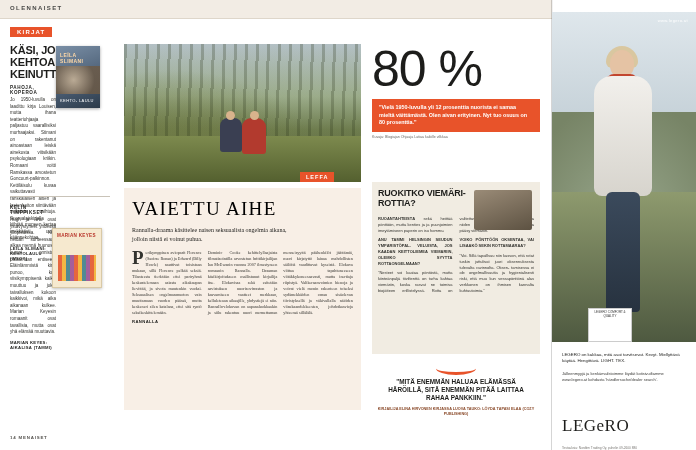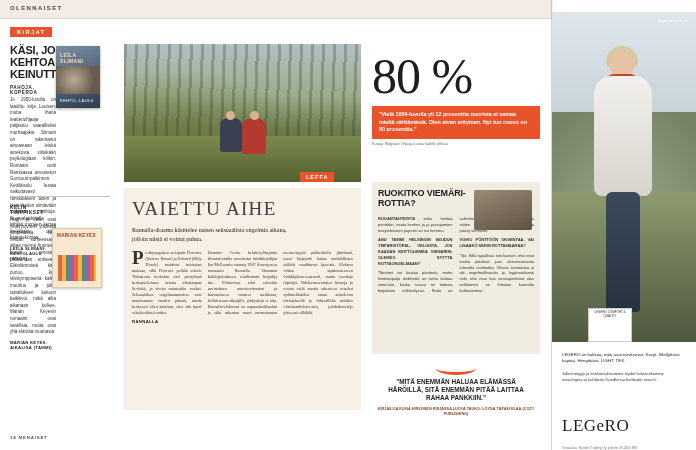--- a/index.html
+++ b/index.html
@@ -205,21 +205,21 @@
     top: 188px;
     width: 237px;
     background: #f8efe6;
     padding: 8px 8px 10px 8px;
     box-sizing: border-box;
     height: 222px;
   }
   .feature-title {
     font-size: 19px;
     letter-spacing: 1.3px;
-    color: #404040;
+    color: #000000;
     font-family: "Liberation Serif", serif;
     margin: 2px 0 6px 0;
     font-weight: normal;
   }
   .feature-standfirst {
     font-size: 6px;
     line-height: 8.5px;
     color: #1d1d1b;
     font-family: "Liberation Serif", serif;
     margin: 0 0 7px 0;
@@ -250,26 +250,26 @@
     letter-spacing: .4px;
   }
   
   .col-right {
     position: absolute;
     left: 372px;
     top: 44px;
     width: 168px;
   }
   .big-stat {
-    font-family: Liberation Serif, serif;
+    font-family: Liberation Sans, sans-serif;
     font-size: 50px;
     line-height: 48px;
     color: #1d1d1b;
     letter-spacing: -1px;
-    margin: 8px 0 6px 0;
+    margin: 1px 0 6px 0;
   }
   .stat-band {
     background: #e8532a;
     color: #fff;
     font-size: 5.4px;
     line-height: 7.5px;
     padding: 5px 7px;
     font-weight: bold;
   }
   .stat-source {

